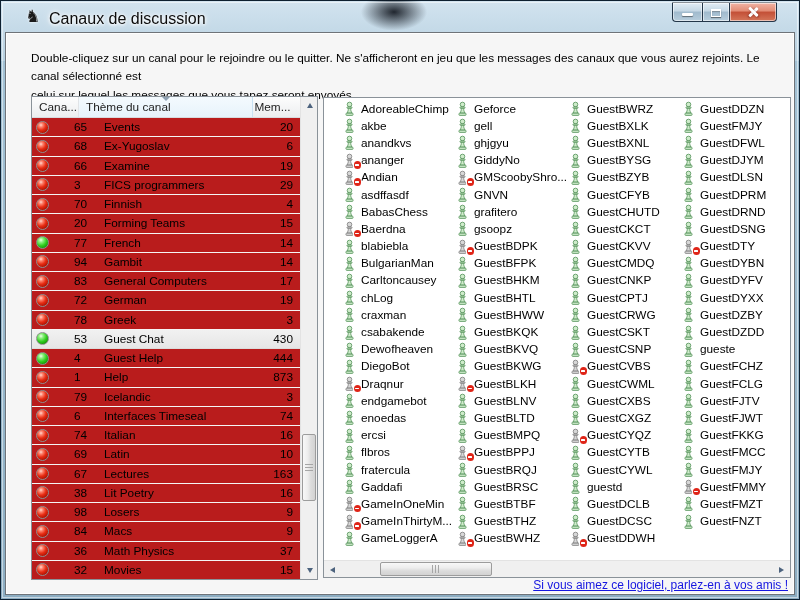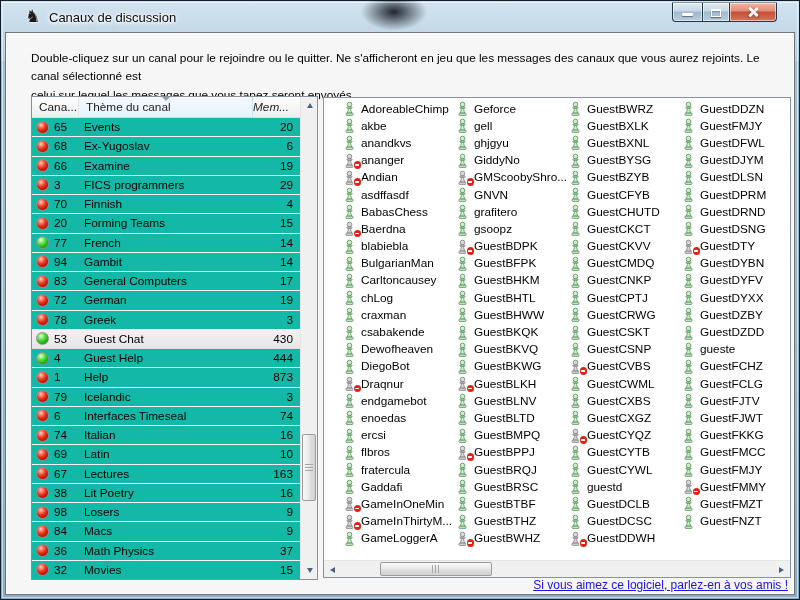--- a/index.html
+++ b/index.html
@@ -9,21 +9,21 @@
   
   .window{position:absolute;inset:0;border:1px solid #0e2030;
     background:linear-gradient(180deg,#d2e3ef 0%,#b6d0e0 10%,#a3c2d5 34px,#97b7cb 60%,#8cadc2 100%);}
   .window::after{content:"";position:absolute;inset:1px;border:1px solid rgba(255,255,255,.5);pointer-events:none;}
 
   .titlebar{position:absolute;top:1px;left:1px;right:1px;height:30px;}
   .titlebar .blob{position:absolute;left:346px;top:-2px;width:92px;height:40px;pointer-events:none;
     background:radial-gradient(ellipse 46px 26px at 50% 30%,rgba(8,12,20,.88),rgba(8,12,20,0) 72%);}
   .title-icon{position:absolute;left:23px;top:5px;font-size:17px;line-height:20px;color:#1a1a1a;
     text-shadow:0 0 3px rgba(255,255,255,.9);}
-  .title-text{position:absolute;left:47px;top:8px;font-size:13px;color:#0c0c0c;
+  .title-text{position:absolute;left:47px;top:8px;font-size:16px;color:#0c0c0c;
     text-shadow:0 0 10px #fff,0 0 4px #fff,0 1px 3px #fff;}
 
   .win-buttons{position:absolute;top:0;right:21px;display:flex;height:20px;}
   .wbtn{height:20px;border:1px solid #24374a;border-top:1px solid #16222e;position:relative;
     box-shadow:inset 0 0 0 1px rgba(255,255,255,.55);display:flex;align-items:center;justify-content:center;}
   .wbtn.min{width:30px;border-radius:0 0 0 4px;border-right:none;
     background:linear-gradient(#e2edf5,#c4d7e4 45%,#a0bacd 50%,#b8cedd);}
   .wbtn.max{width:28px;
     background:linear-gradient(#e2edf5,#c4d7e4 45%,#a0bacd 50%,#b8cedd);}
   .wbtn.close{width:47px;border-radius:0 0 4px 0;border-left:none;
@@ -37,38 +37,38 @@
     background:#fff;border-radius:1px;box-shadow:0 1px 2px rgba(80,0,0,.5);}
   .glyph-close::before{transform:rotate(45deg);}
   .glyph-close::after{transform:rotate(-45deg);}
 
   
   .content{position:absolute;left:4px;right:4px;top:31px;bottom:4px;background:#f6f6f6;
     border:1px solid #6f7479;box-shadow:inset 0 0 0 1px rgba(255,255,255,.85);}
   .instructions{position:absolute;left:25px;top:16px;width:752px;font-size:11.8px;line-height:1.55;color:#000;}
 
   
-  .channel-table{position:absolute;left:25px;top:63px;width:287px;height:484px;border:1px solid #8a9299;background:#14b8a6;}
+  .channel-table{position:absolute;left:25px;top:63px;width:287px;height:484px;border:1px solid #8a9299;background:#b91c1c;}
   .table-header{position:absolute;top:0;left:0;right:17px;height:21px;display:flex;font-size:11.8px;color:#1d1d1d;
     background:linear-gradient(#fdfdfd,#f3f4f5 60%,#eceeef);border-bottom:1px solid #d8dbde;}
   .th{line-height:20px;white-space:nowrap;overflow:hidden;}
   .th-canal{width:47px;padding-left:7px;border-right:1px solid #e1e4e7;}
   .th-theme{width:174px;padding-left:7px;position:relative;border-right:1px solid #c9e2f3;
     background:linear-gradient(#f4fafe,#e7f3fb);}
   .sort-arrow{position:absolute;top:0;left:50%;margin-left:-4px;width:0;height:0;
     border-left:4px solid transparent;border-right:4px solid transparent;border-top:4px solid #90a2b3;}
-  .th-mem{flex:1;text-align:left;padding-right:8px;font-style:italic;}
+  .th-mem{flex:1;text-align:center;padding-right:8px;}
   .table-body{position:absolute;top:21px;left:0;right:17px;bottom:0;overflow:hidden;}
   .channel-row{height:19.25px;display:flex;align-items:center;font-size:11.8px;color:#000;
     border-bottom:1px solid #f5f5f5;}
   .channel-row.selected{background:linear-gradient(#f1f1f1,#e6e6e6);border-bottom:1px solid #dcdcdc;}
   .dot{width:13px;height:13px;border-radius:50%;margin-left:4px;flex:none;border:1px solid #8f8f8f;}
   .dot.red{background:radial-gradient(circle at 36% 28%,#ffd8cf 0%,#ff8570 18%,#e62b12 48%,#ad1204 78%,#7a0a02 100%);}
   .dot.green{background:radial-gradient(circle at 36% 28%,#ecffe8 0%,#90f182 20%,#31cd20 52%,#159506 82%,#0c6e04 100%);}
-  .ch-num{width:27px;padding-left:5px;}
+  .ch-num{width:27px;padding-left:5px;margin-left:20px;}
   .ch-theme{width:170px;padding-left:8px;white-space:nowrap;overflow:hidden;}
   .ch-mem{flex:1;text-align:right;padding-right:7px;}
 
   
   .v-scrollbar{position:absolute;top:0;right:0;bottom:0;width:17px;background:#f0f0f0;border-left:1px solid #e3e3e3;}
   .sb-btn{position:absolute;left:0;width:17px;height:17px;display:flex;align-items:center;justify-content:center;}
   .sb-up{top:0;} .sb-down{bottom:0;}
   .tri-up{width:0;height:0;border-left:3.5px solid transparent;border-right:3.5px solid transparent;border-bottom:5px solid #4d637e;}
   .tri-down{width:0;height:0;border-left:3.5px solid transparent;border-right:3.5px solid transparent;border-top:5px solid #4d637e;}
   .tri-left{width:0;height:0;border-top:3.5px solid transparent;border-bottom:3.5px solid transparent;border-right:5px solid #4d637e;}

